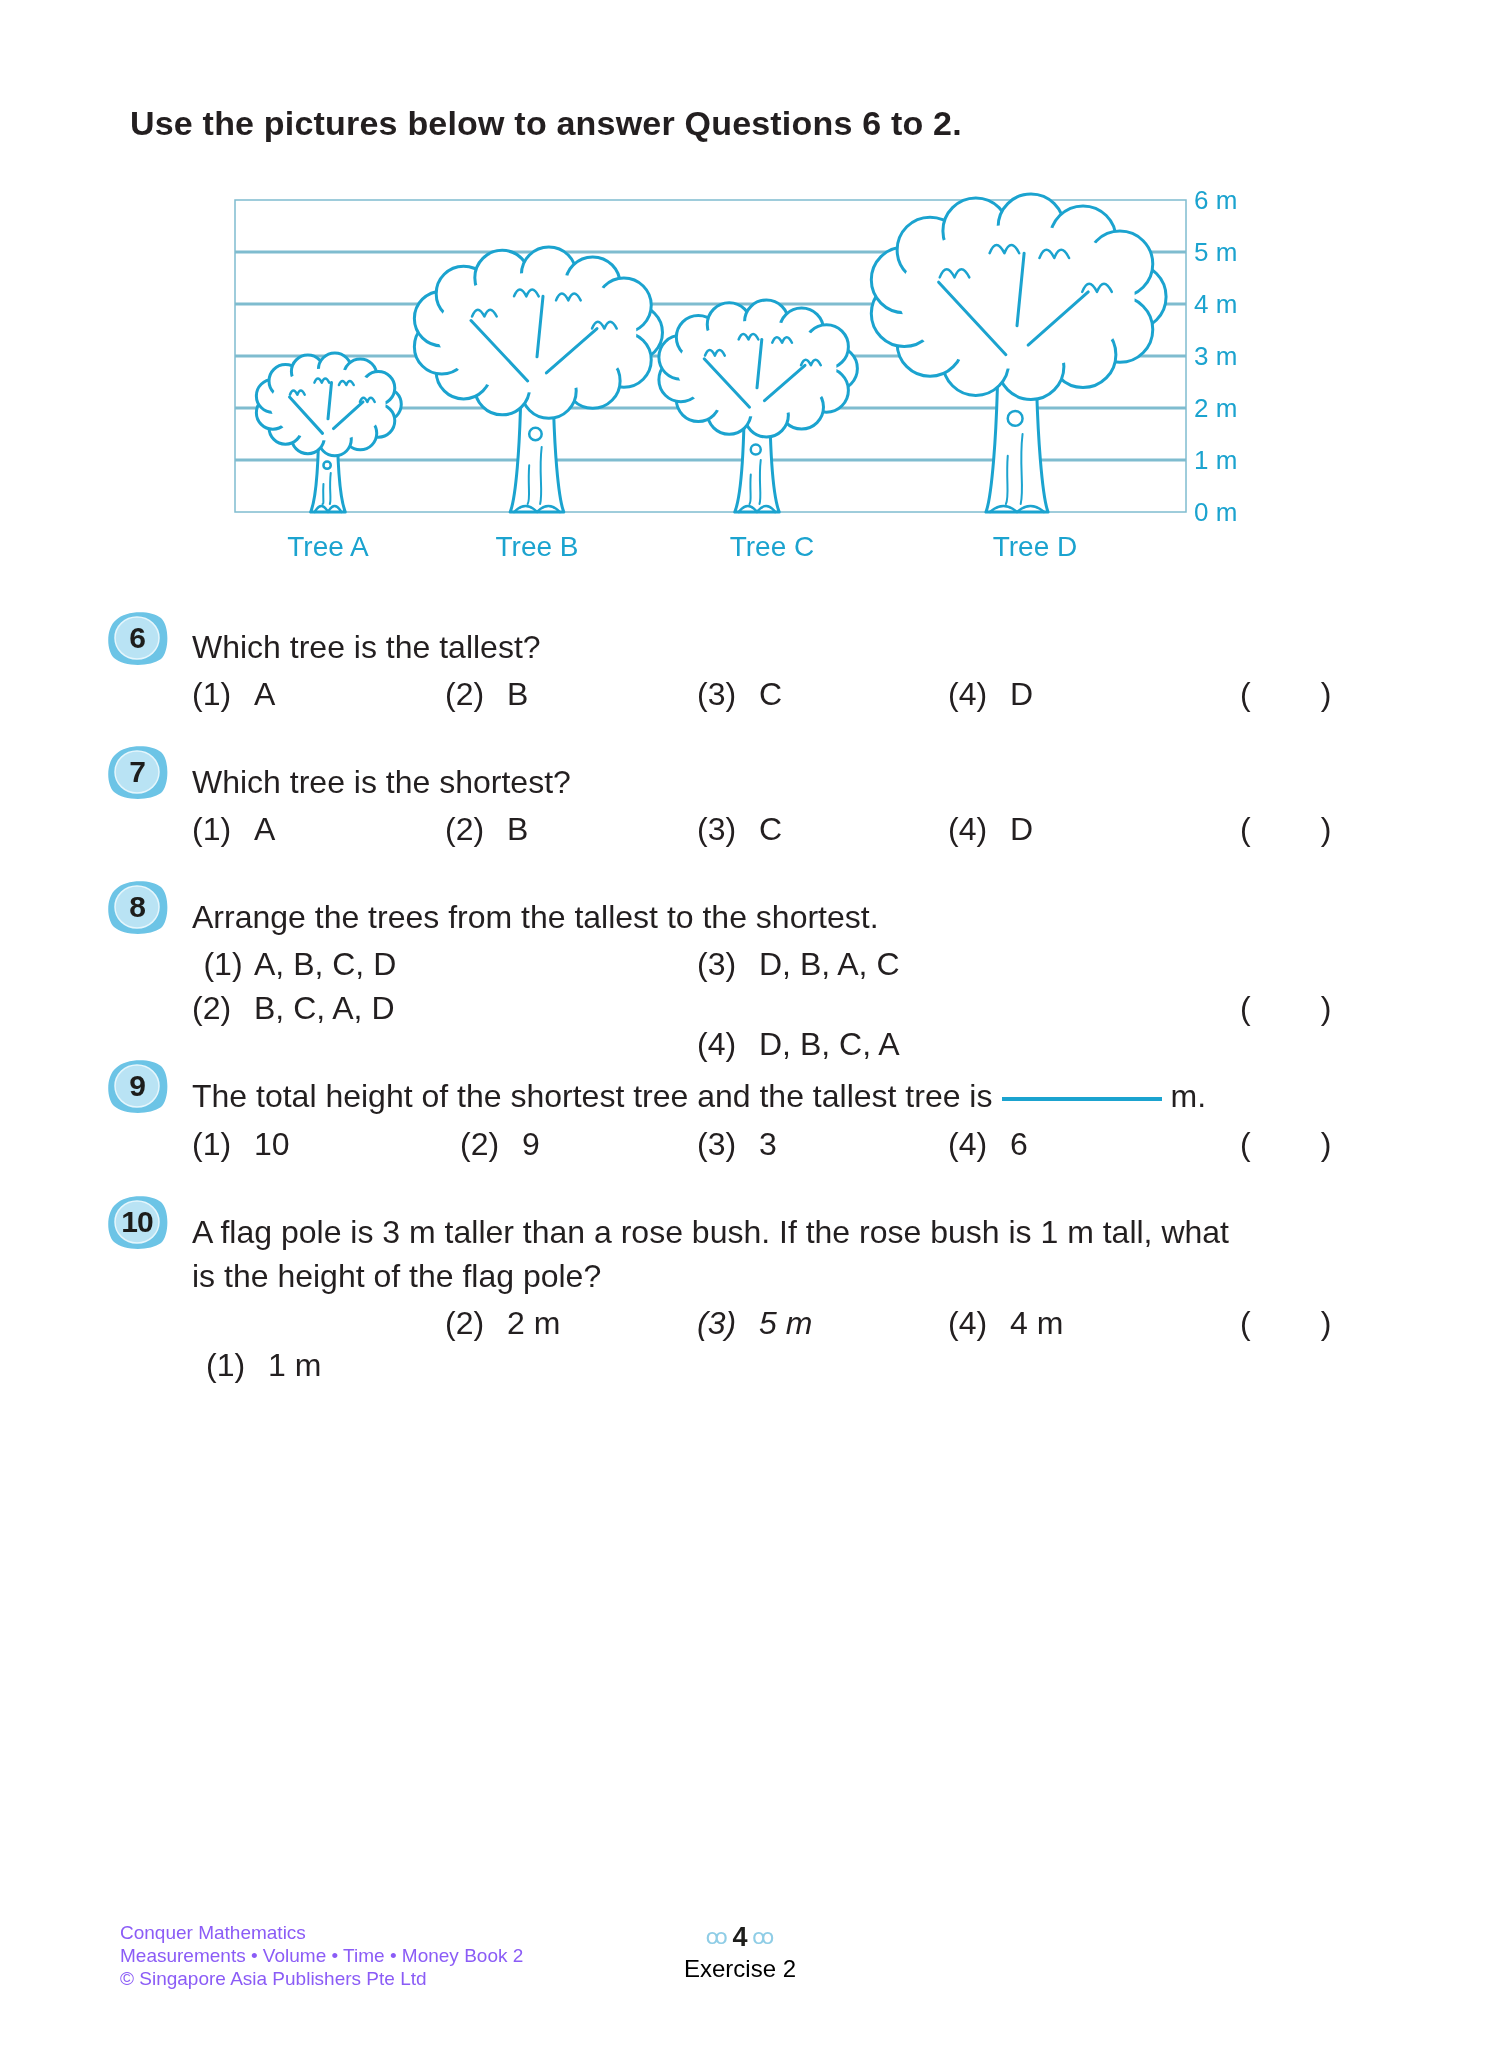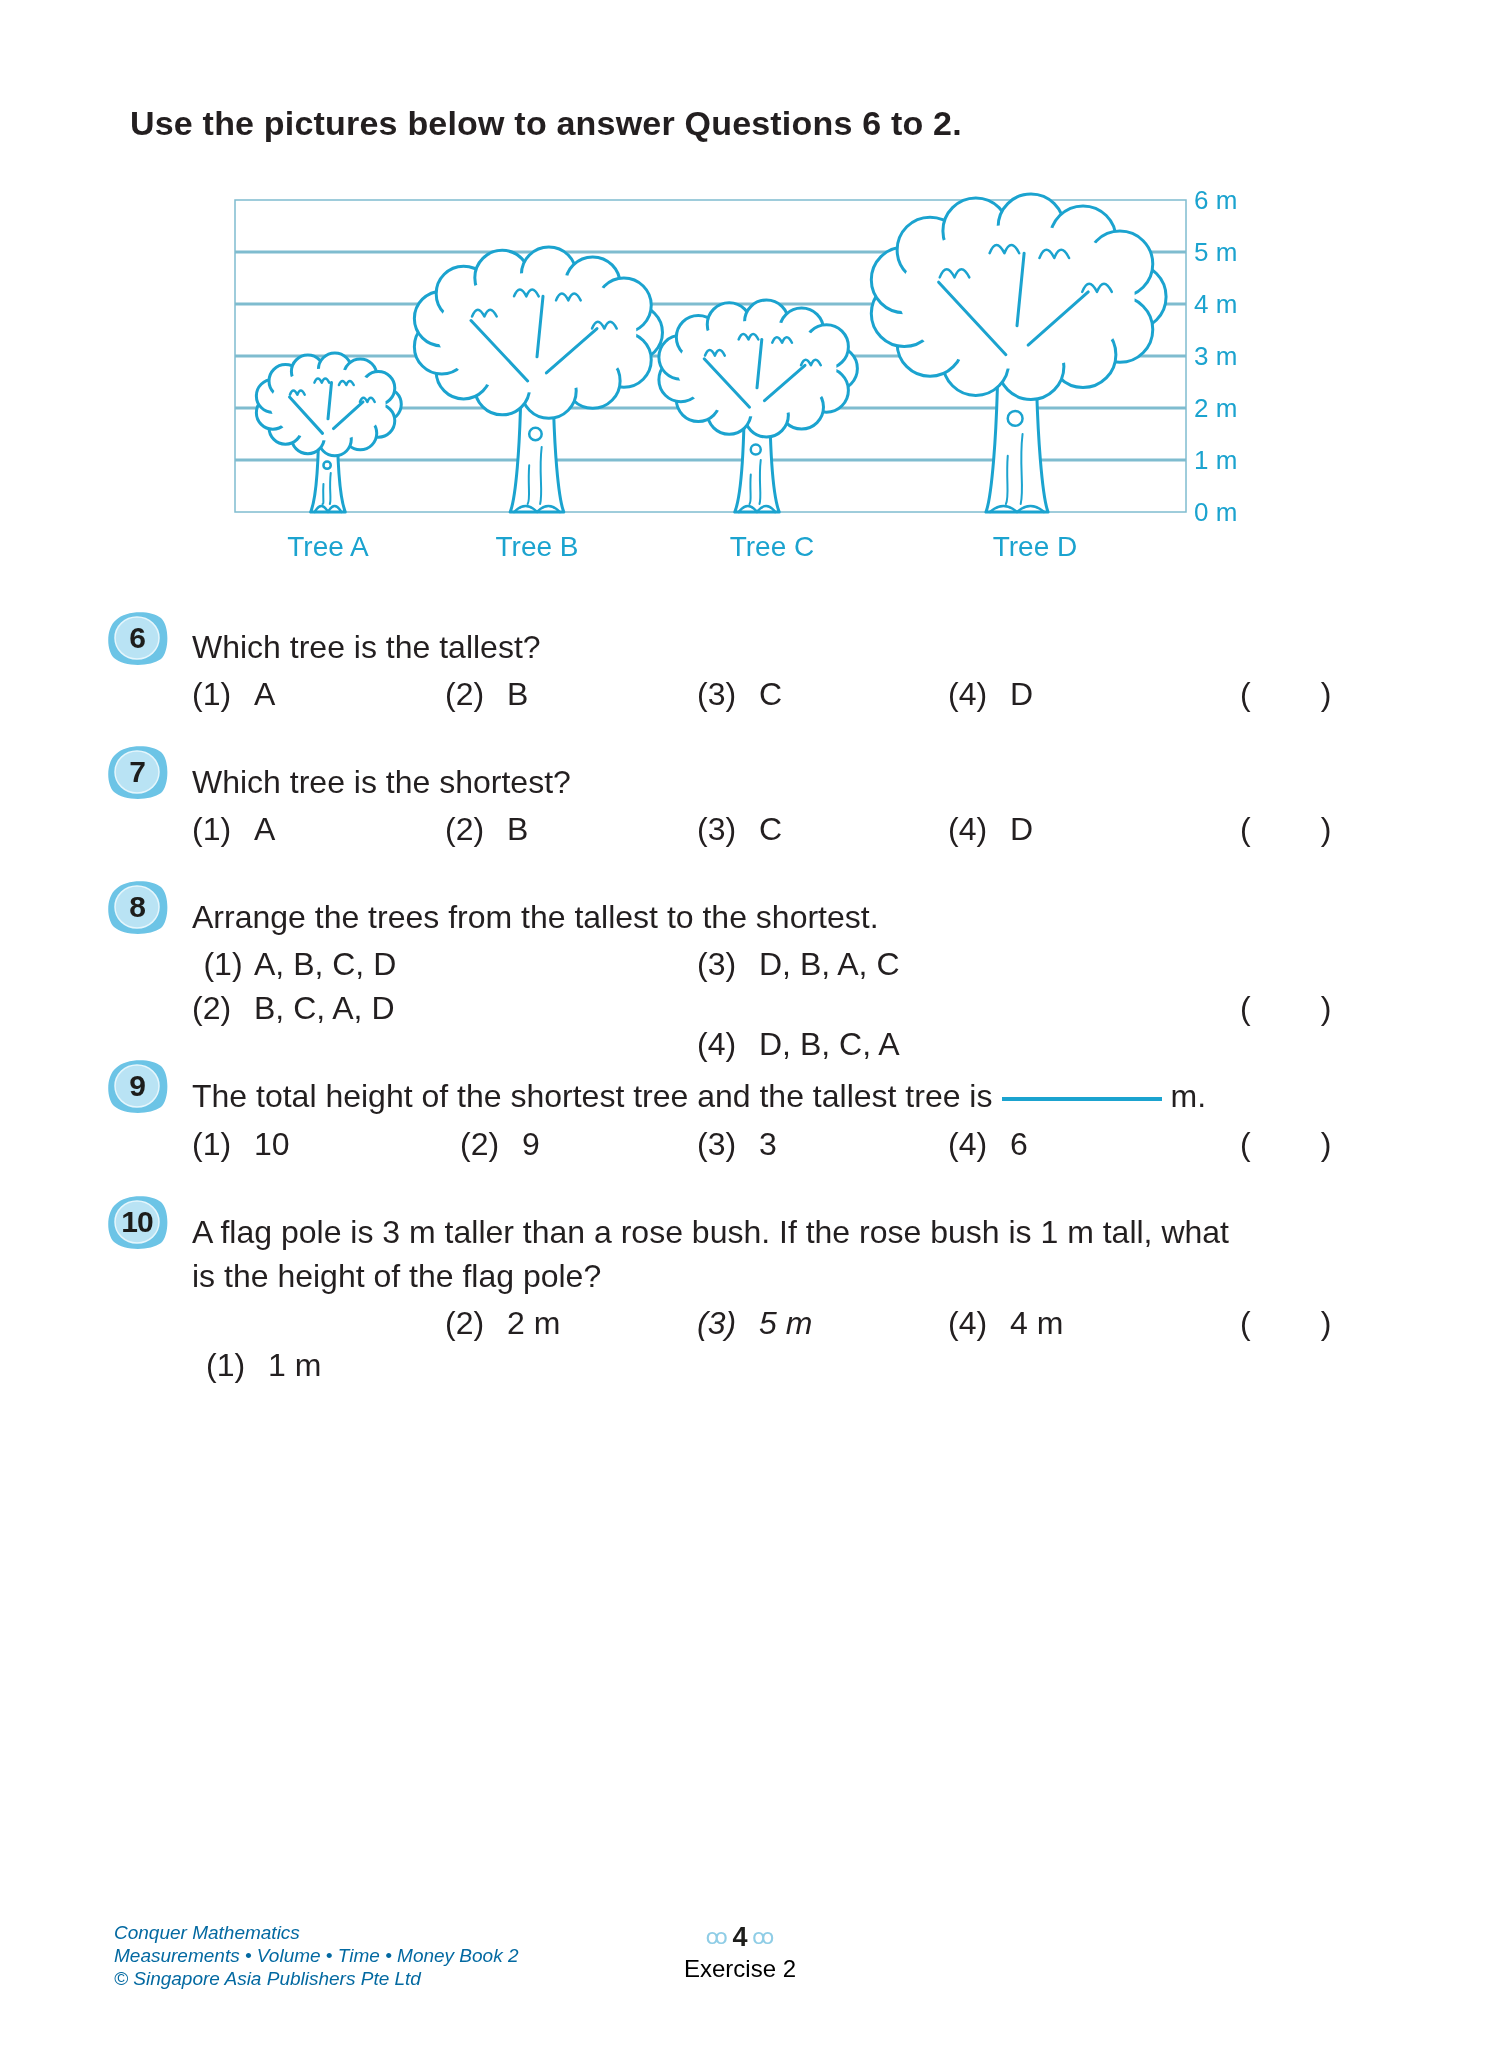--- a/index.html
+++ b/index.html
@@ -12,21 +12,21 @@
   .q-badge svg { position: absolute; left: 0; top: 0; }
   .q-badge .num { position: absolute; left: 0; top: 0; width: 62px; height: 56px; line-height: 56px; text-align: center;
                   font-weight: bold; font-size: 30px; color: #1d1d1b; letter-spacing: -1px; }
   .q-text { position: absolute; left: 192px; font-size: 32px; white-space: nowrap; margin-top: 12px; }
   .opt { position: absolute; font-size: 32px; white-space: nowrap; }
   .opt .n { display: inline-block; min-width: 62px; }
   .bracket { position: absolute; left: 1240px; font-size: 32px; white-space: nowrap; }
   .bracket span { display: inline-block; }
   .bracket .gap { width: 70px; }
   .blank { display: inline-block; width: 160px; border-bottom: 4px solid #1ba3cf; margin: 0 8px 0 10px; vertical-align: 6px; }
-  .footer-left { left: 114px; top: 1921px; font-size: 19px; line-height: 23px; color: #0369a1; font-style: italic; }
+  .footer-left { left: 120px; top: 1921px; font-size: 19px; line-height: 23px; color: #8b5cf6; }
   .footer-mid { left: 660px; top: 1922px; width: 160px; text-align: center; }
   .page-num { font-size: 27px; font-weight: bold; color: #1d1d1b; }
   .orn { color: #8fcde6; font-size: 22px; vertical-align: 2px; }
   .exercise { font-size: 24px; color: #000000; margin-top: 2px; }
 </style>
 </head>
 <body>
 
 <div class="abs title">Use the pictures below to answer Questions 6 to 2.</div>
 

